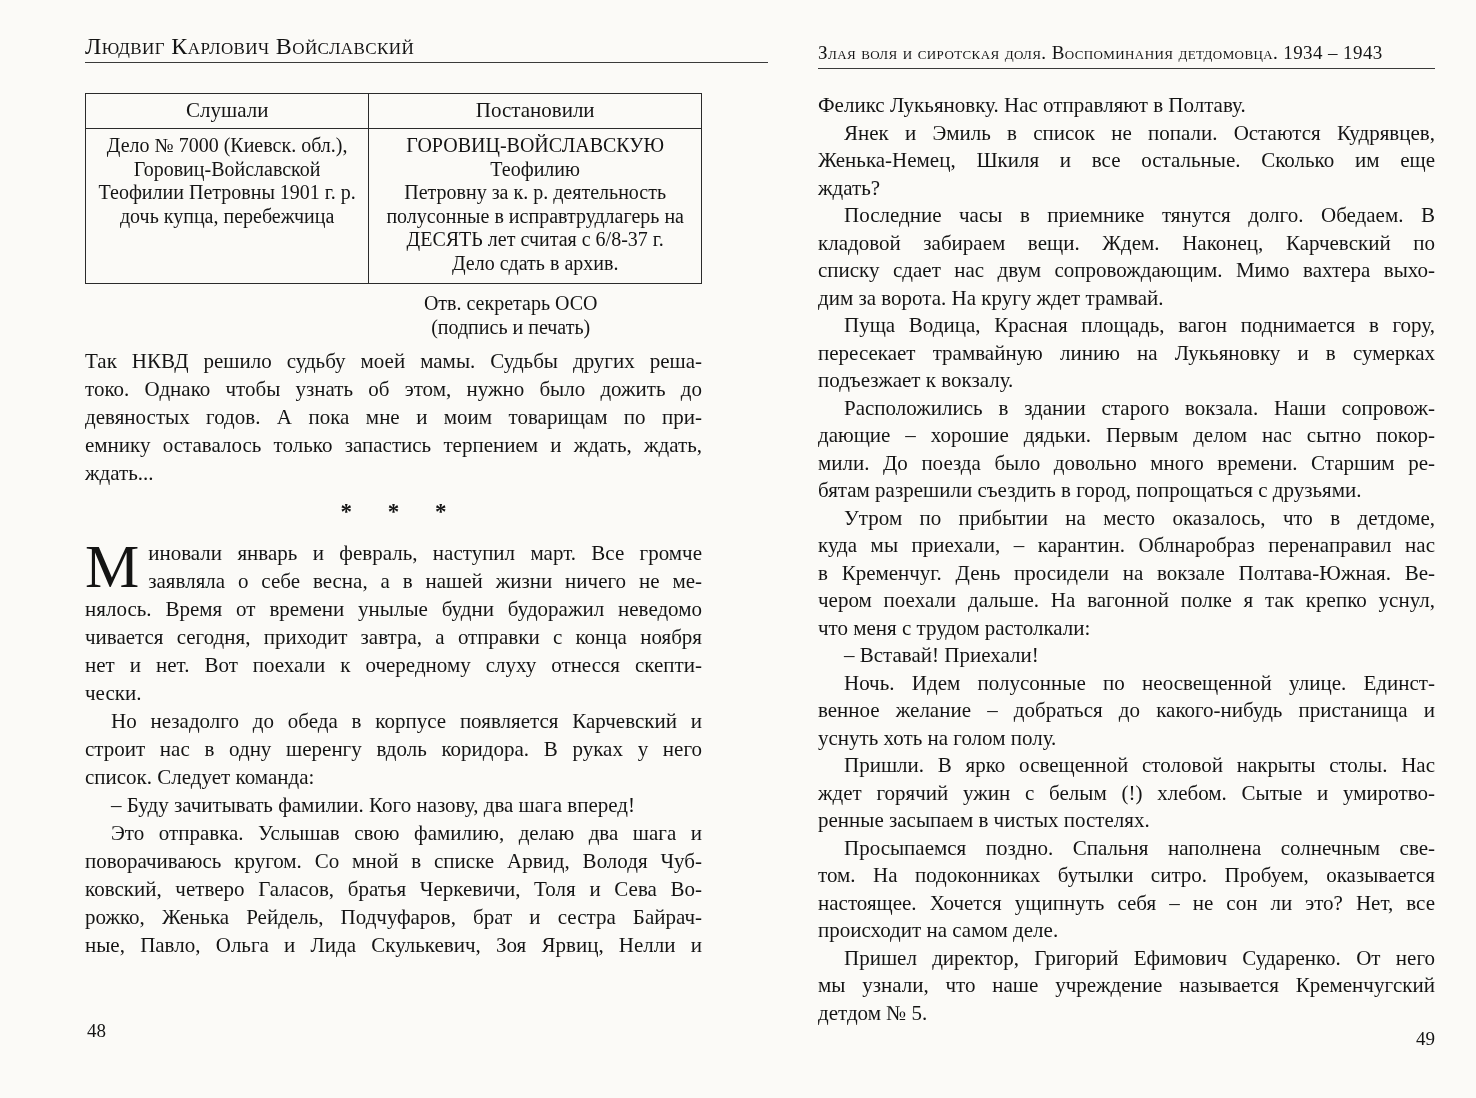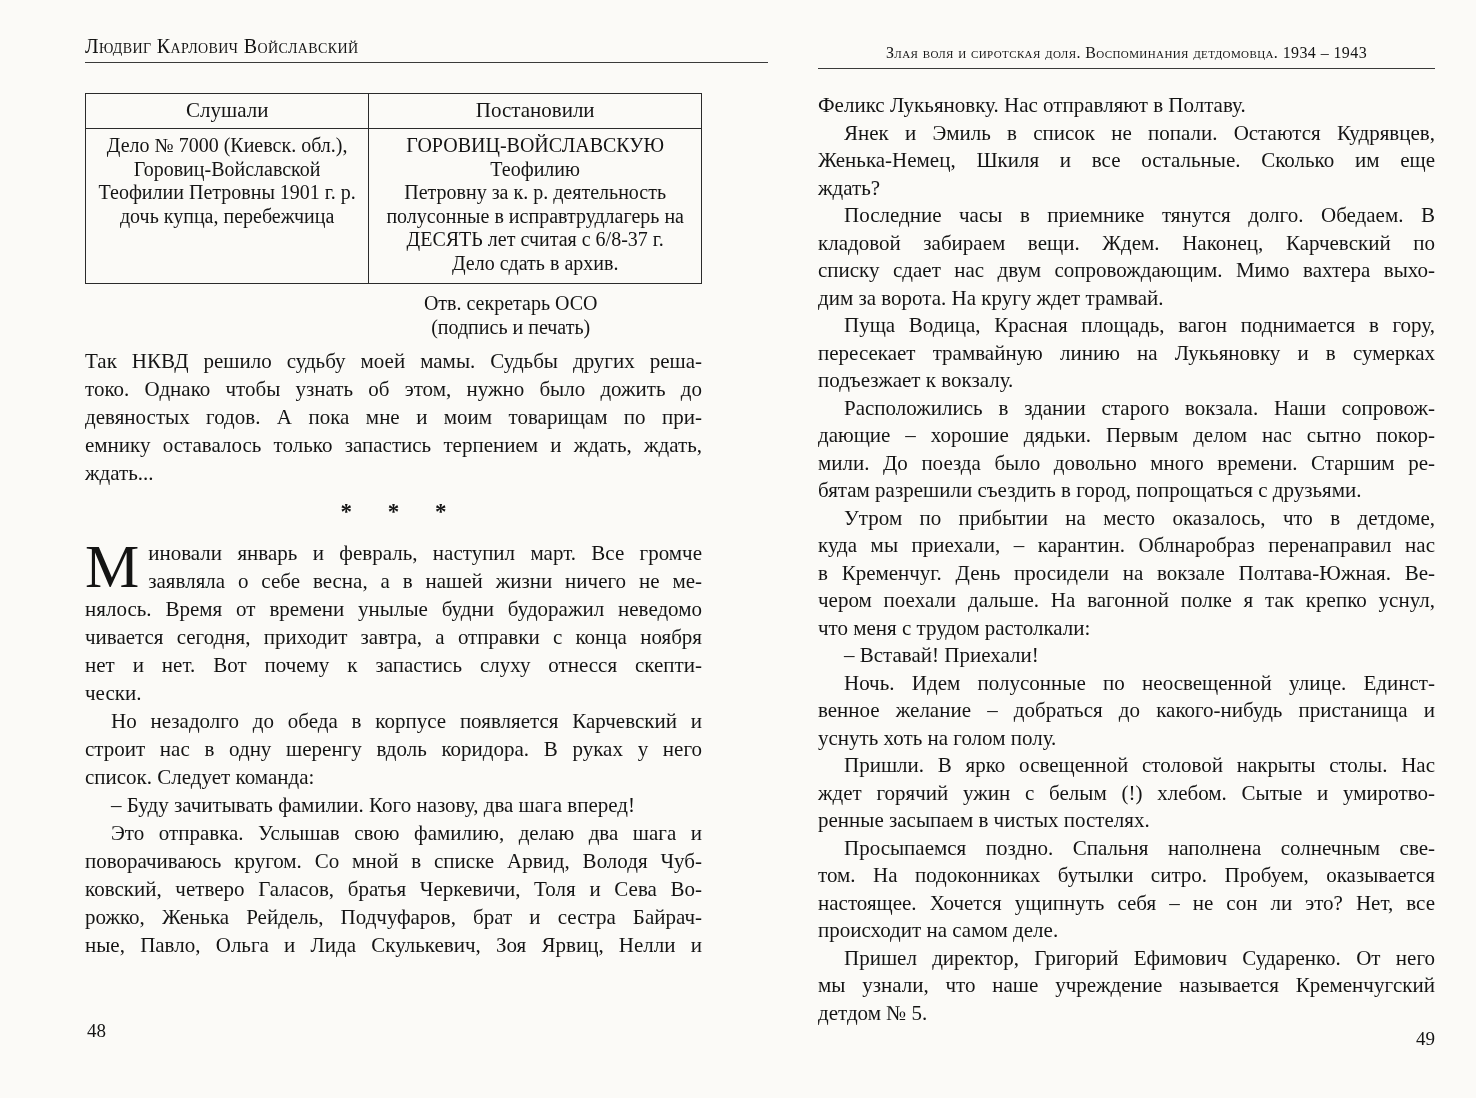--- a/index.html
+++ b/index.html
@@ -8,24 +8,24 @@
     background:#fbfaf7; color:#141414;
     font-family:"Liberation Serif", serif;
     overflow:hidden;
   }
   .page { position:absolute; }
   .page-left  { left:85px;  top:36px; width:617px; height:1050px; }
   .page-right { left:818px; top:42px; width:617px; height:1044px; }
 
   .running-head {
     font-variant: small-caps;
-    font-size:20px; letter-spacing:0.4px; line-height:21px;
+    font-size:24px; letter-spacing:0.4px; line-height:21px;
     white-space:nowrap;
   }
-  .page-right .running-head { text-align:center; font-size:16px; }
+  .page-right .running-head { text-align:left; font-size:19px; }
   .head-rule {
     border:none; border-top:1.6px solid #3a3a3a;
     margin:5px 0 0 0;
   }
   .page-left .head-rule { margin-right:-66px; }
 
   .page-body { margin-top:30px; }
   .page-right .page-body { margin-top:23px; }
 
   
@@ -126,21 +126,21 @@
           <div class="line">емнику оставалось только запастись терпением и ждать, ждать,</div>
           <div class="line last">ждать...</div>
         </div>
         <div class="stars">* * *</div>
         <div class="para">
           <span class="dropcap">М</span>
           <div class="line">иновали январь и февраль, наступил март. Все громче</div>
           <div class="line">заявляла о себе весна, а в нашей жизни ничего не ме-</div>
           <div class="line">нялось. Время от времени унылые будни будоражил неведомо</div>
           <div class="line">чивается сегодня, приходит завтра, а отправки с конца ноября</div>
-          <div class="line">нет и нет. Вот почему к запастись слуху отнесся скепти-</div>
+          <div class="line">нет и нет. Вот поехали к очередному слуху отнесся скепти-</div>
           <div class="line last">чески.</div>
         </div>
         <div class="para">
           <div class="line first">Но незадолго до обеда в корпусе появляется Карчевский и</div>
           <div class="line">строит нас в одну шеренгу вдоль коридора. В руках у него</div>
           <div class="line last">список. Следует команда:</div>
         </div>
         <div class="para">
           <div class="line last first">– Буду зачитывать фамилии. Кого назову, два шага вперед!</div>
         </div>

